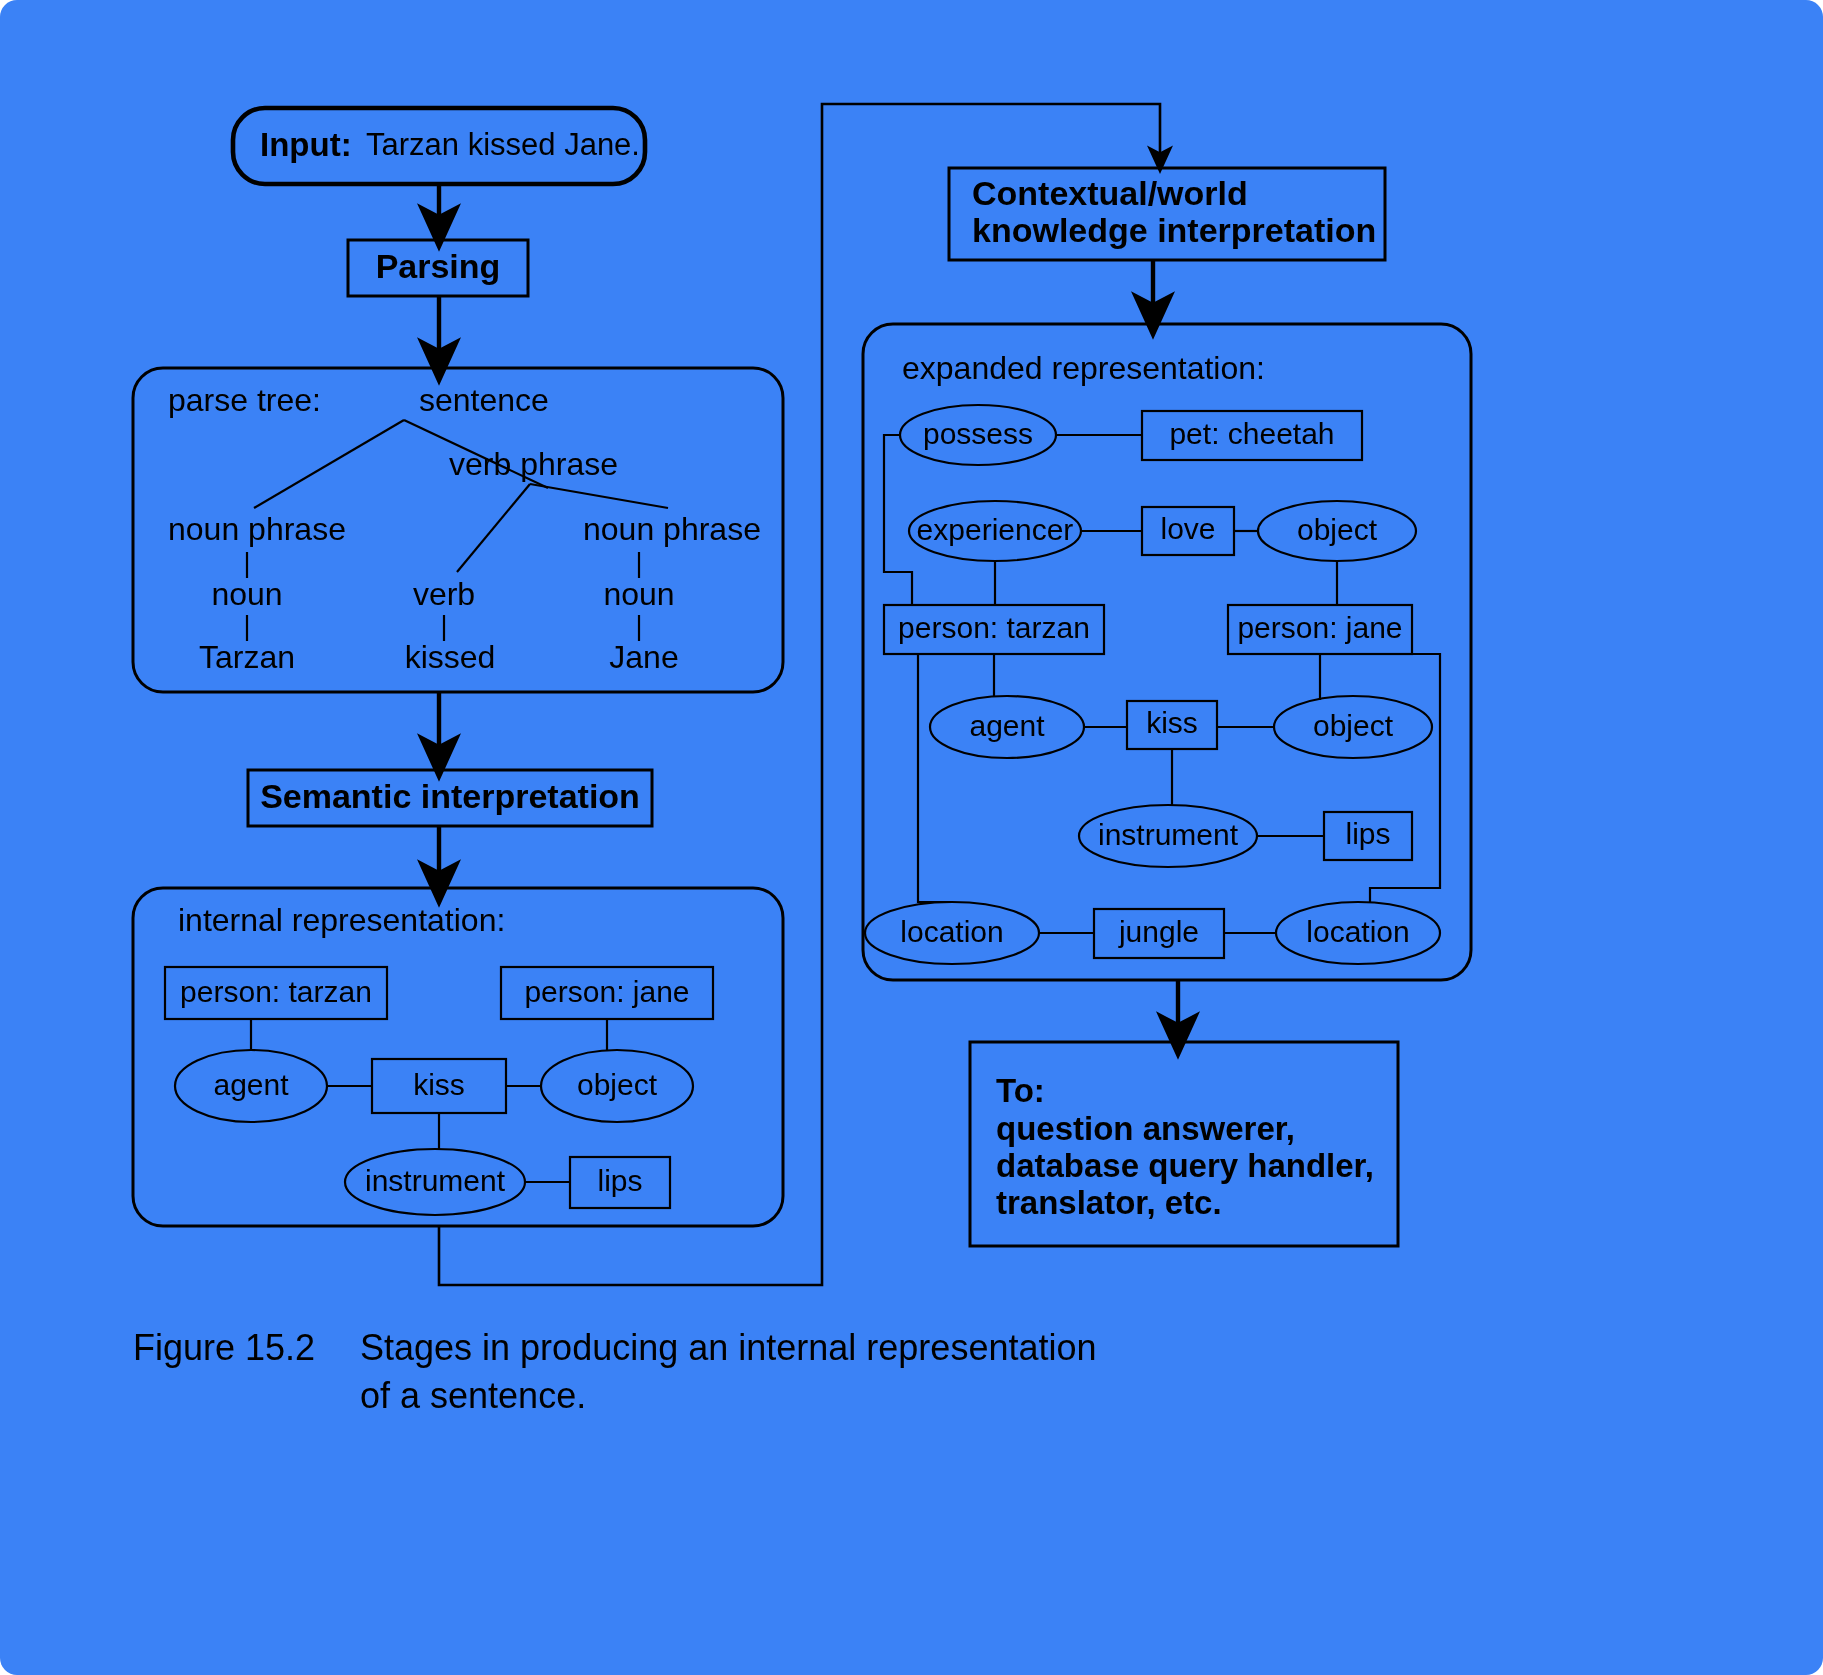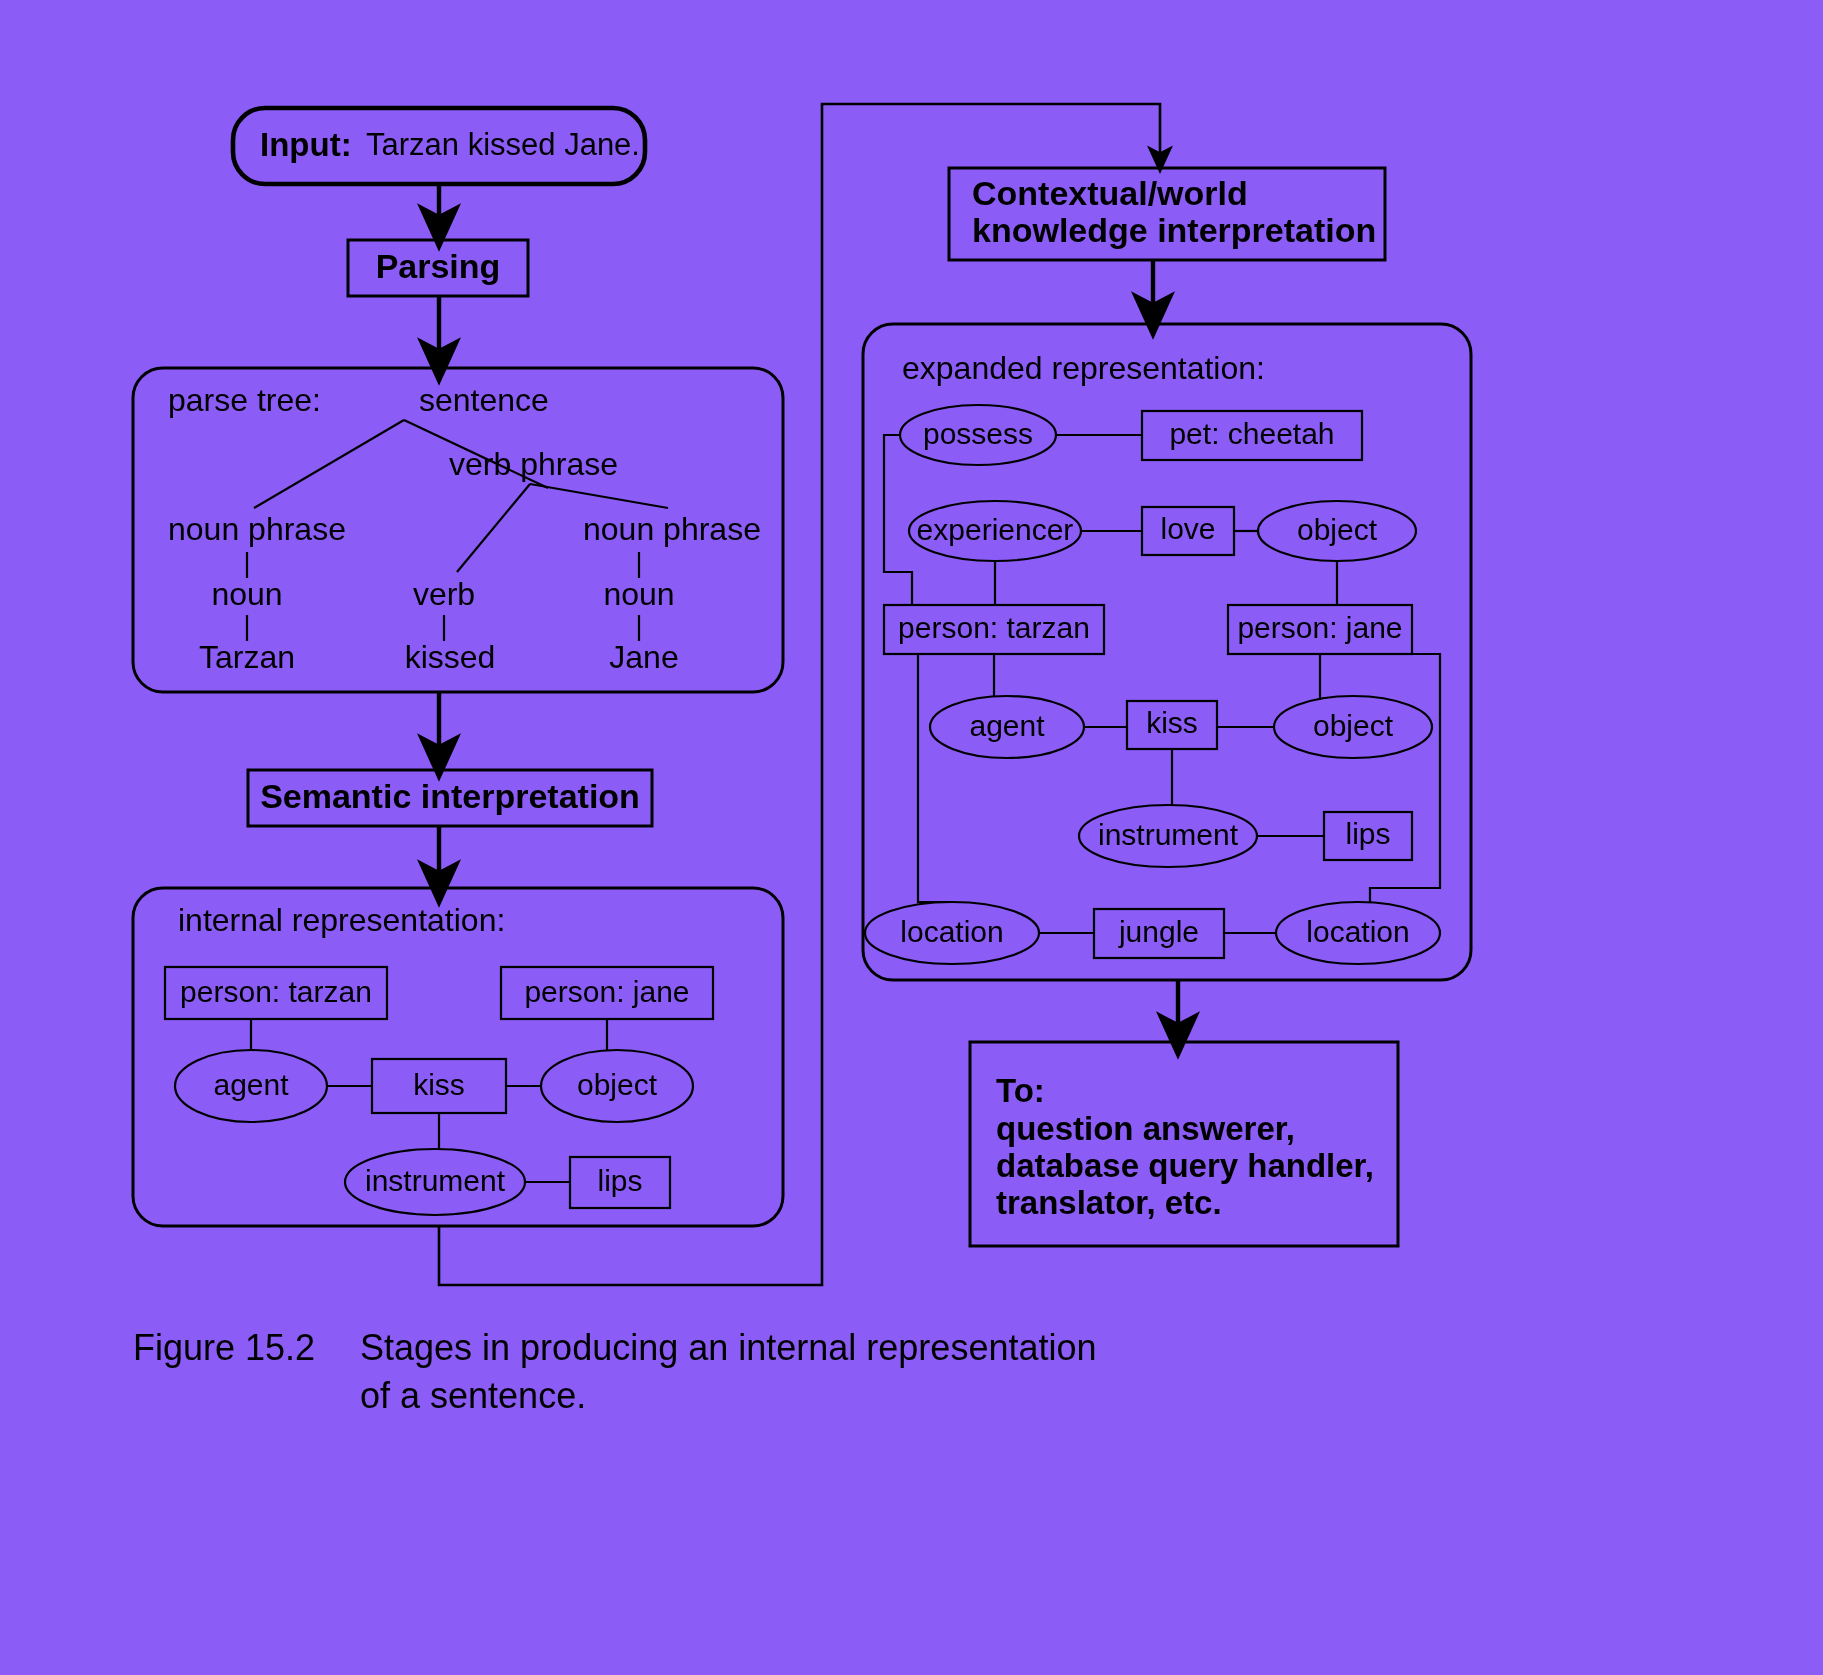--- a/index.html
+++ b/index.html
@@ -4,22 +4,23 @@
 <style>
   html, body {
     margin: 0;
     padding: 0;
     background: #ffffff;
   }
   #page {
     position: relative;
     width: 1823px;
     height: 1675px;
-    background: #8b5cf6;
+    background: #3b82f6;
     font-family: "Liberation Sans", sans-serif;
+    border-radius: 17px;
   }
   svg#diagram {
     position: absolute;
     left: 0;
     top: 0;
     width: 1823px;
     height: 1675px;
   }
   .shape-fill { fill: #ffffff; }
   .stroke-thin  { stroke: #000000; stroke-width: 2.2; fill: none; }

